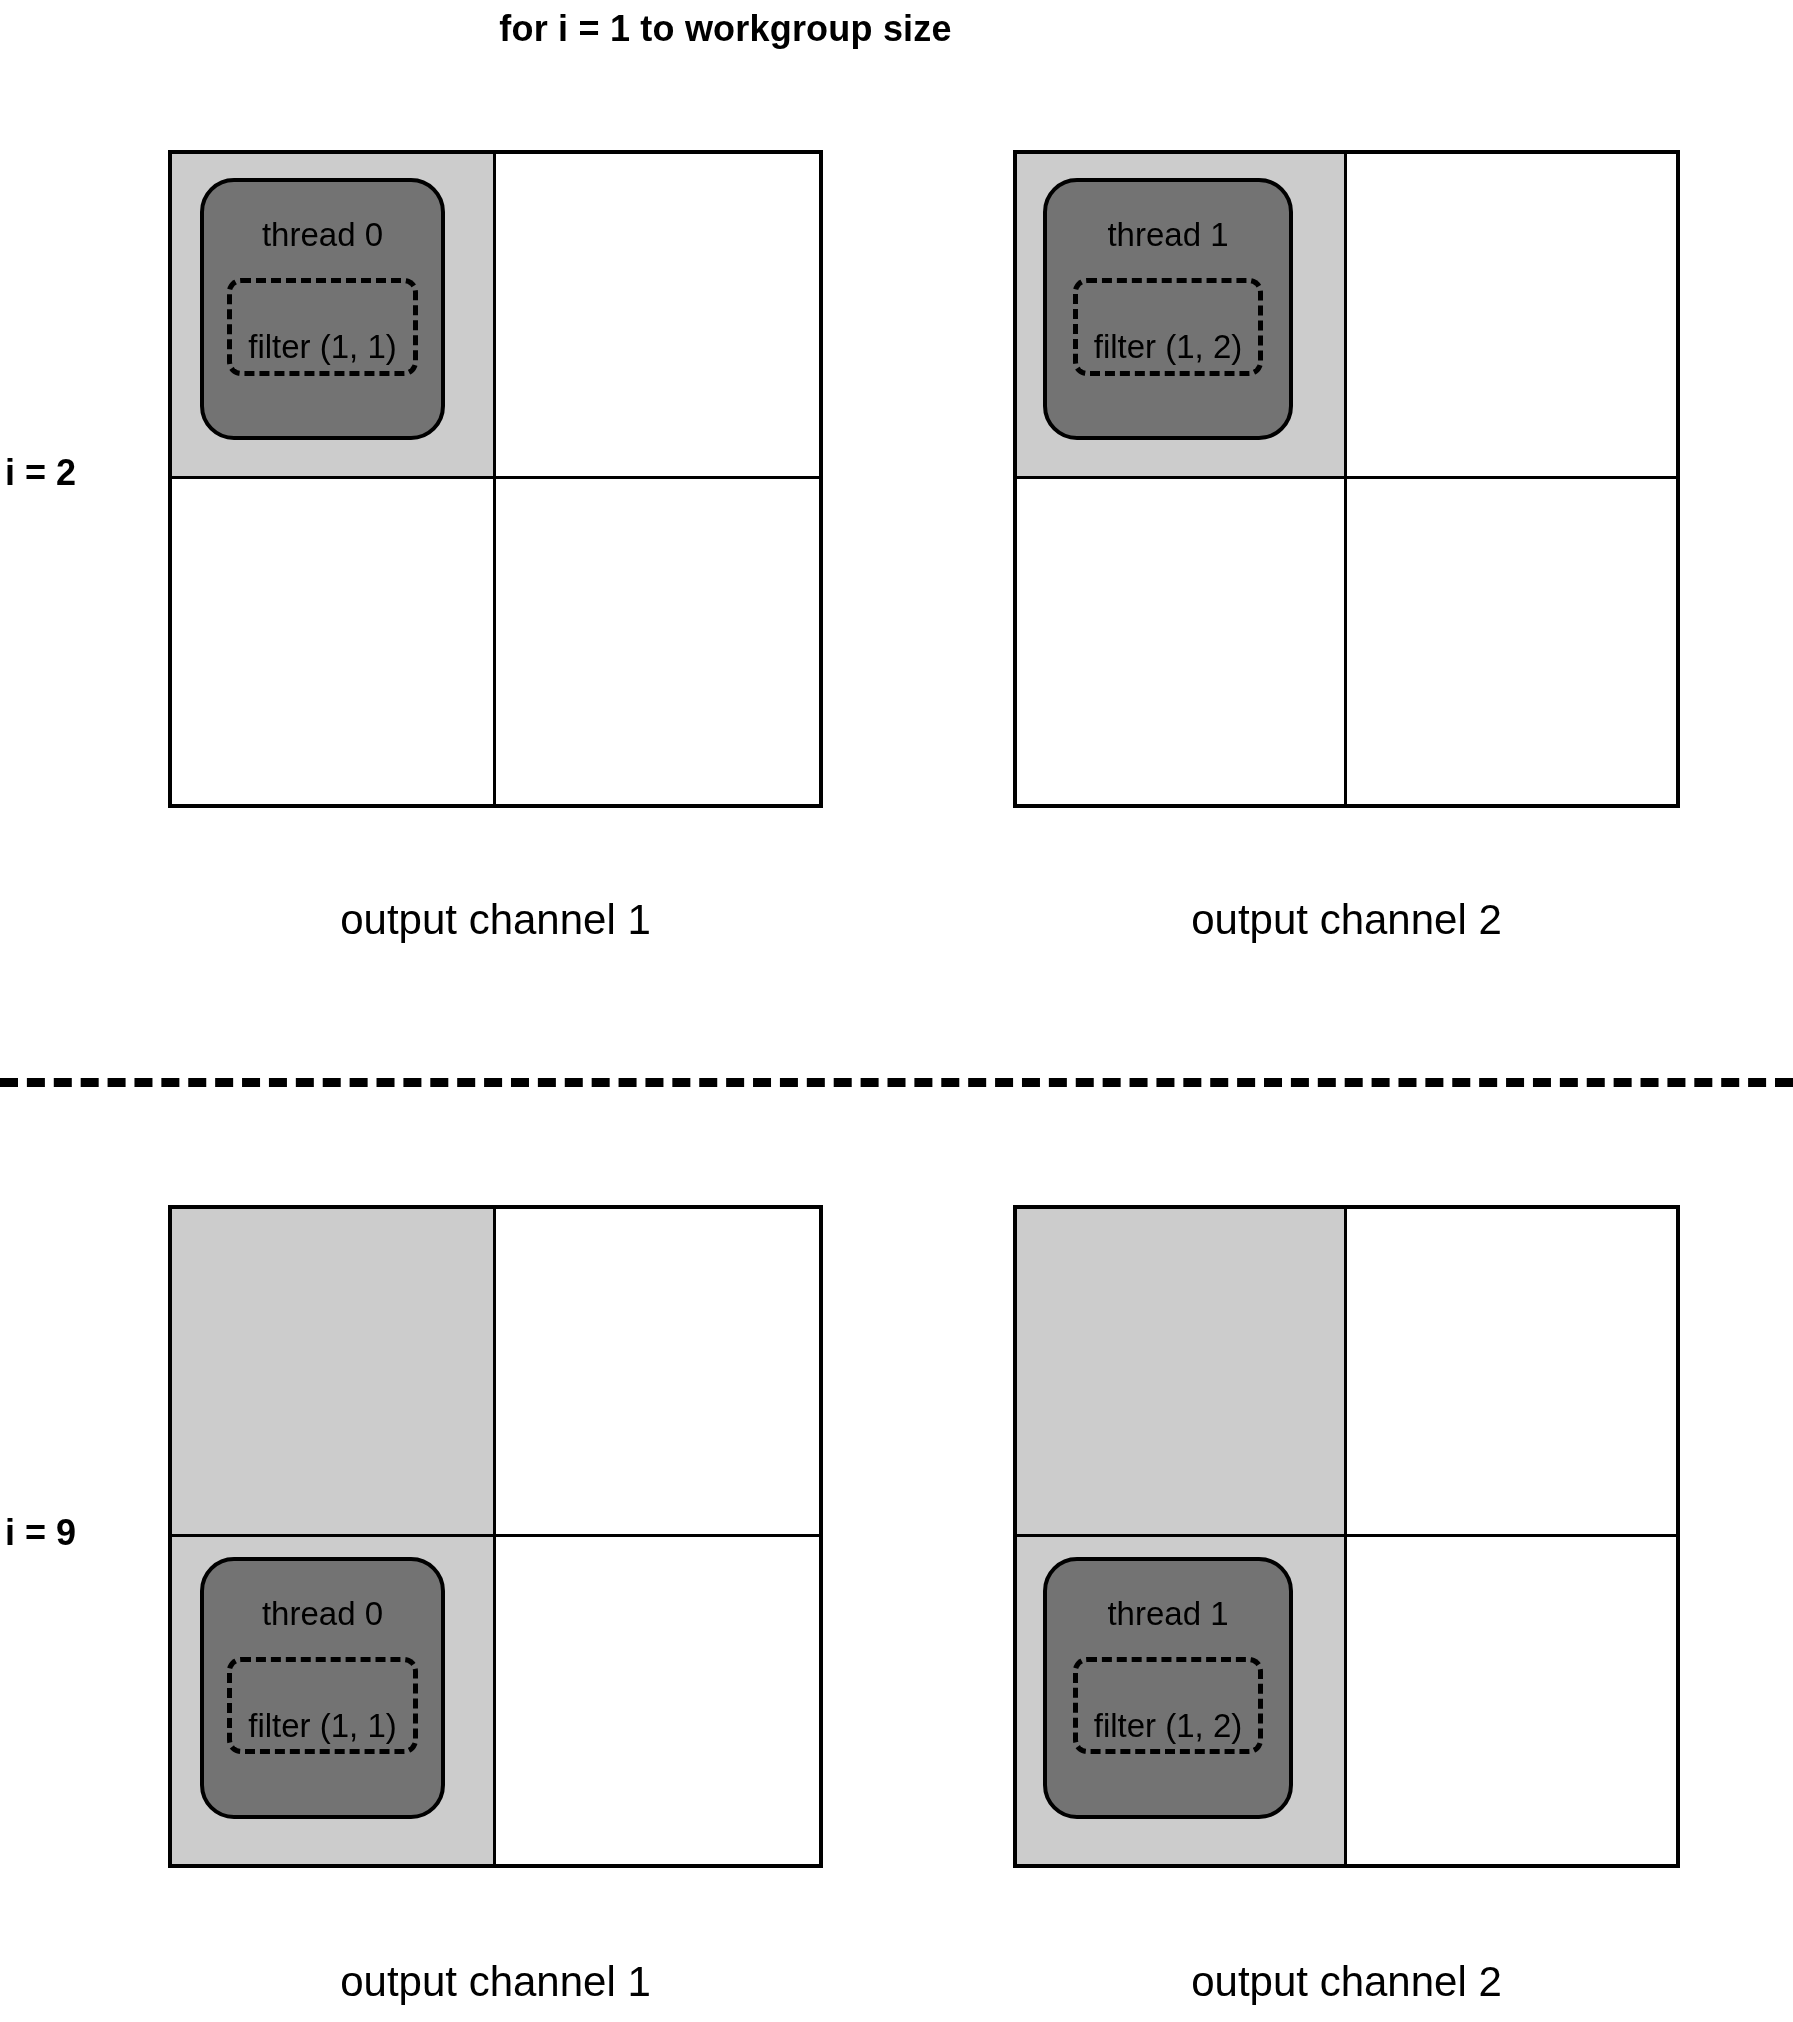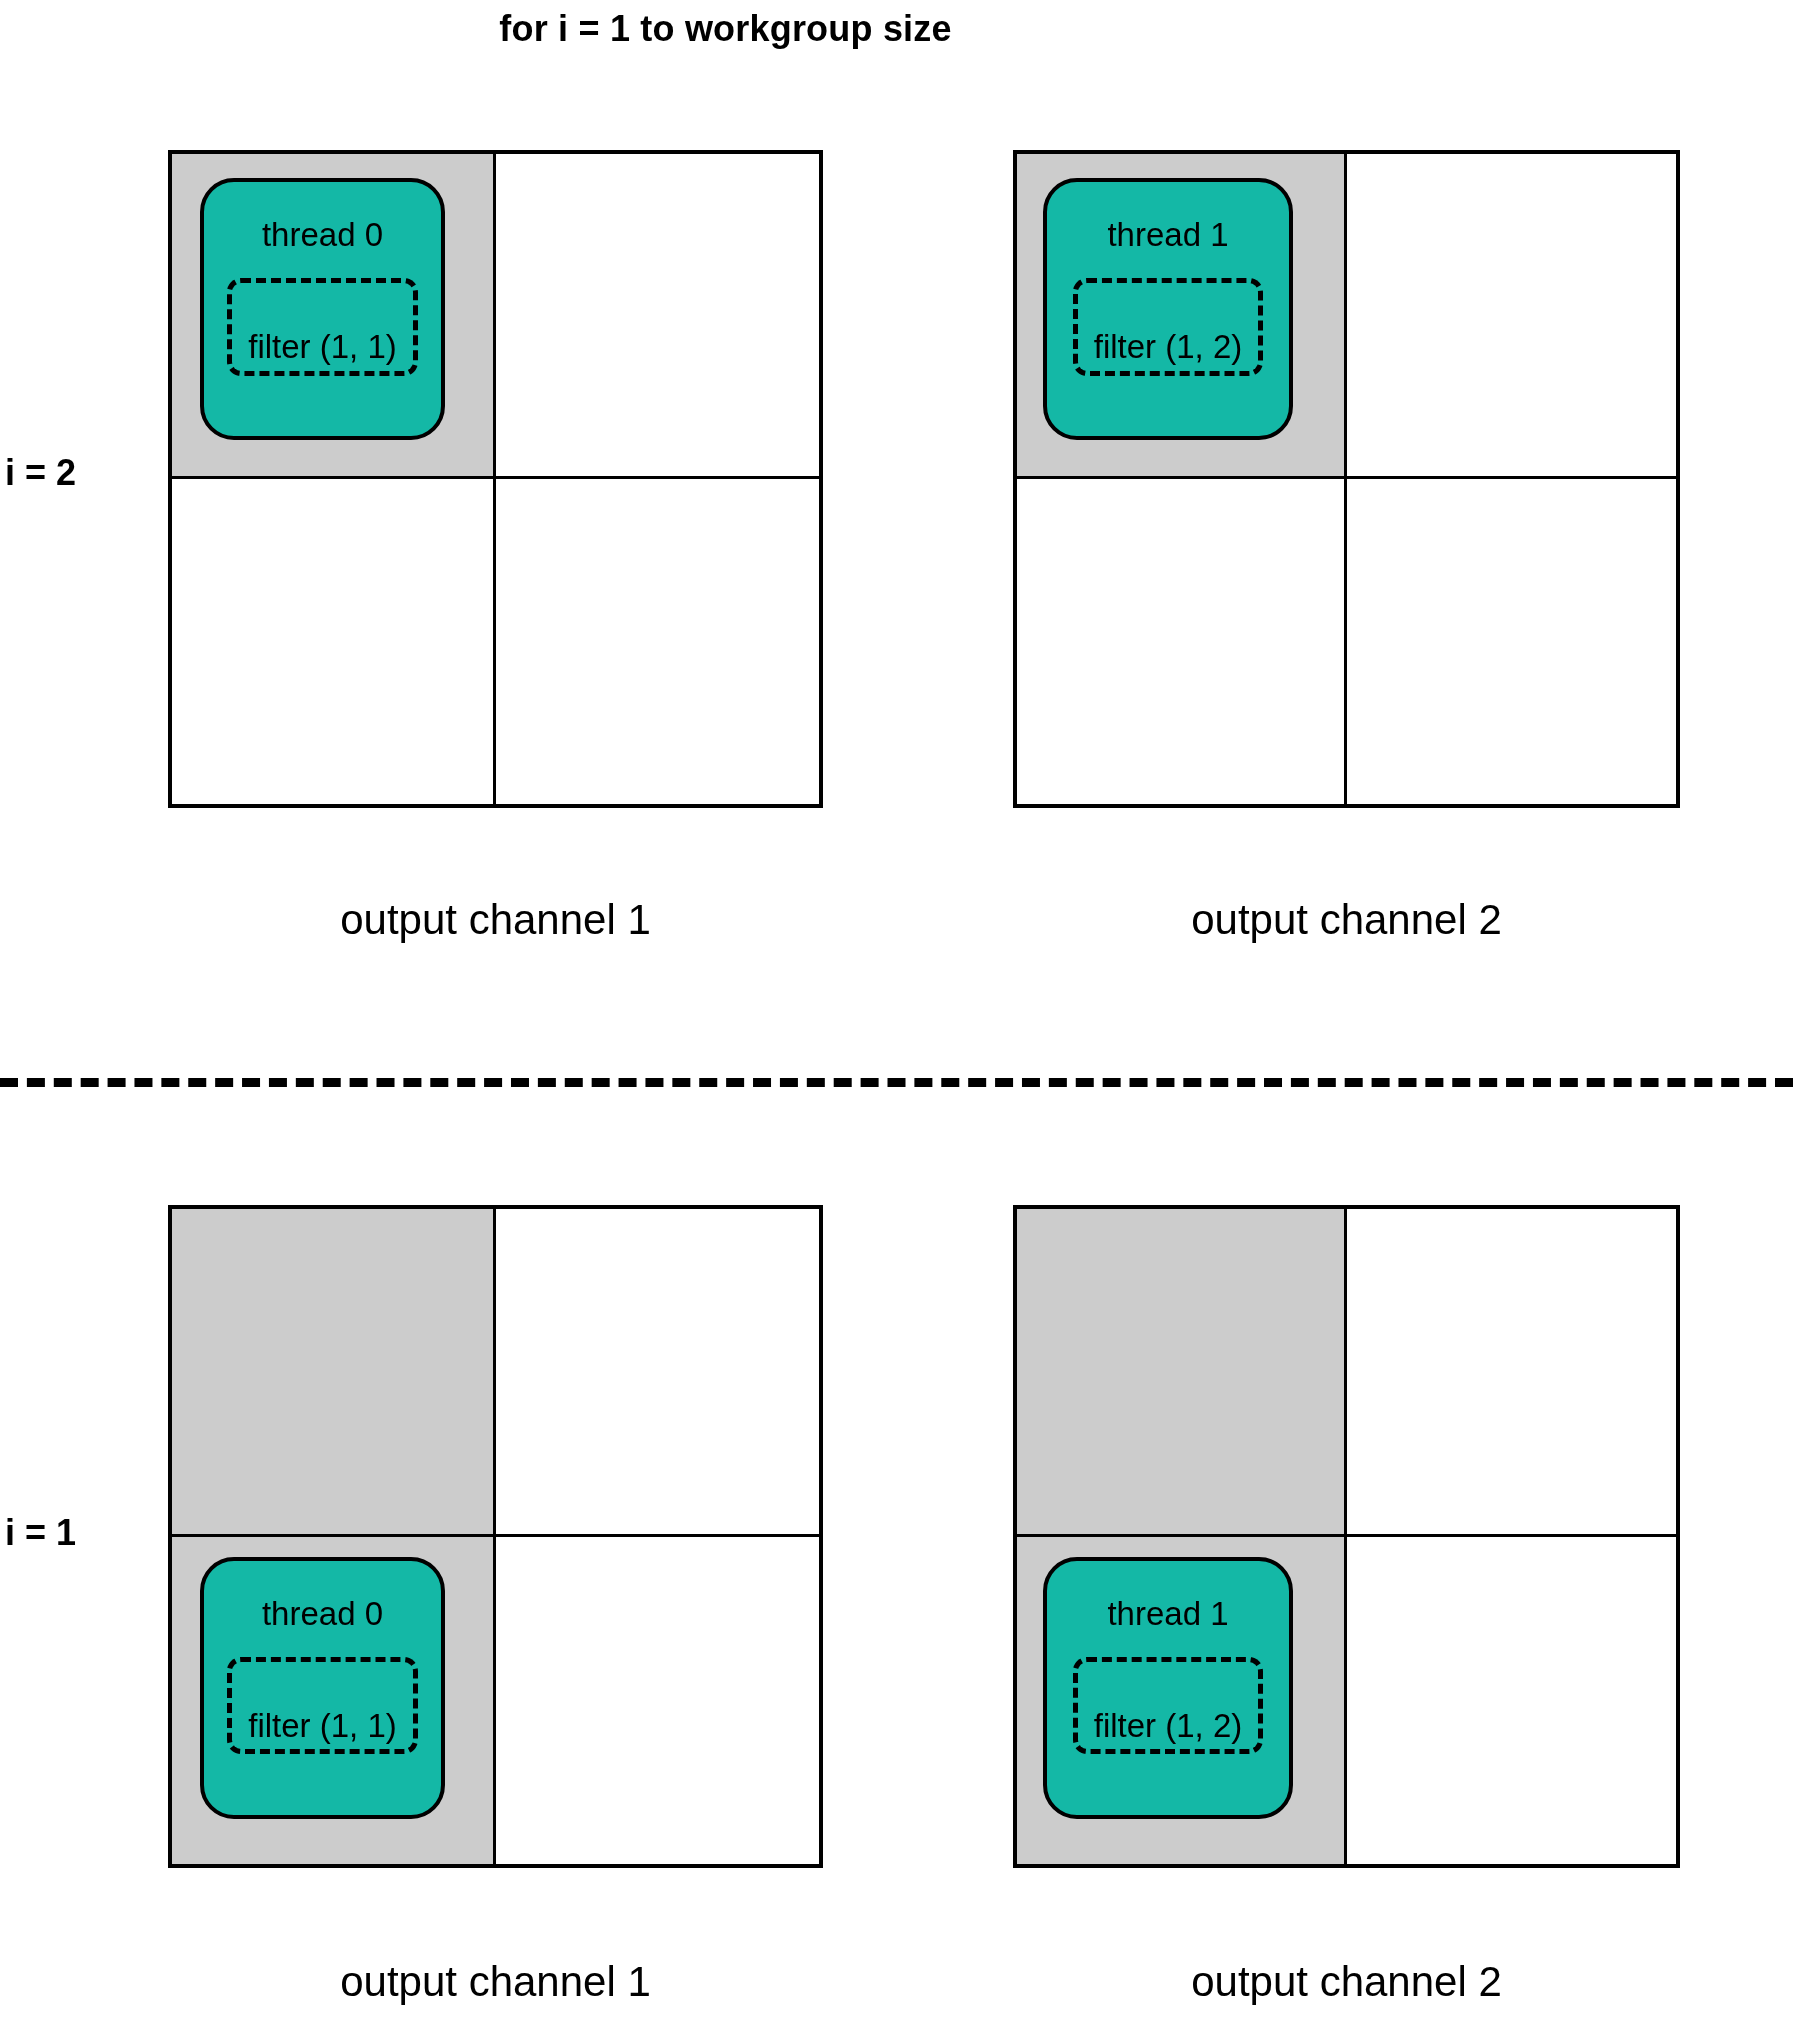--- a/index.html
+++ b/index.html
@@ -13,21 +13,21 @@
   .grid{position:absolute;box-sizing:border-box;
         border:4px solid #000;
         display:grid;grid-template-columns:1fr 1fr;grid-template-rows:1fr 1fr;}
   .cell{position:relative;box-sizing:border-box;background:#fff;}
   .cell.gray{background:#cccccc;}
   .cell.b-right{border-right:3px solid #000;}
   .cell.b-bottom{border-bottom:3px solid #000;}
 
   
   .thread-box{position:absolute;box-sizing:border-box;
-              background:#14b8a6;border:4px solid #000;border-radius:34px;
+              background:#737373;border:4px solid #000;border-radius:34px;
               display:flex;flex-direction:column;align-items:center;
               justify-content:flex-start;}
   .thread-label{font-size:33px;margin-top:34px;white-space:nowrap;}
   .filter-box{box-sizing:border-box;border:5px dashed #000;border-radius:14px;
               margin-top:24px;padding:3px 16px 6px 16px;white-space:nowrap;}
   .filter-label{font-size:33px;line-height:1.05;margin-top:44px;}
 
   
   .iter-label{position:absolute;font-size:36px;font-weight:600;white-space:nowrap;}
 
@@ -70,21 +70,21 @@
     </div>
   </div>
   <div class="cell b-bottom"></div>
   <div class="cell b-right"></div>
   <div class="cell"></div>
 </div>
 <div class="caption" style="left:1013px;width:667px;top:896px">output channel 2</div>
 
 <div class="divider" style="top:1078px"></div>
 
-<div class="iter-label" style="left:5px;top:1512px">i = 1</div>
+<div class="iter-label" style="left:5px;top:1512px">i = 9</div>
 
 <div class="grid" style="left:168px;top:1205px;width:655px;height:663px">
   <div class="cell gray b-right b-bottom"></div>
   <div class="cell b-bottom"></div>
   <div class="cell gray b-right">
     <div class="thread-box" style="left:28px;top:20px;width:245px;height:262px">
       <div class="thread-label">thread 0</div>
       <div class="filter-box">
         <div class="filter-label">filter (1, 1)</div>
       </div>

